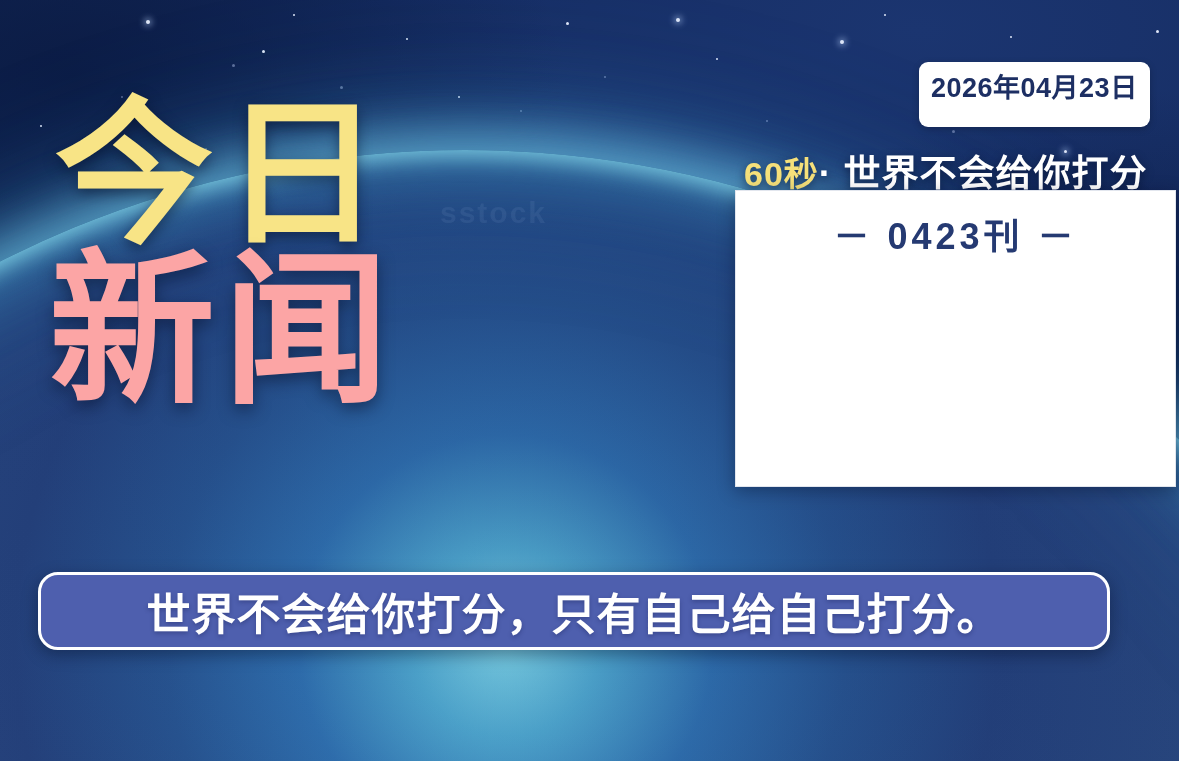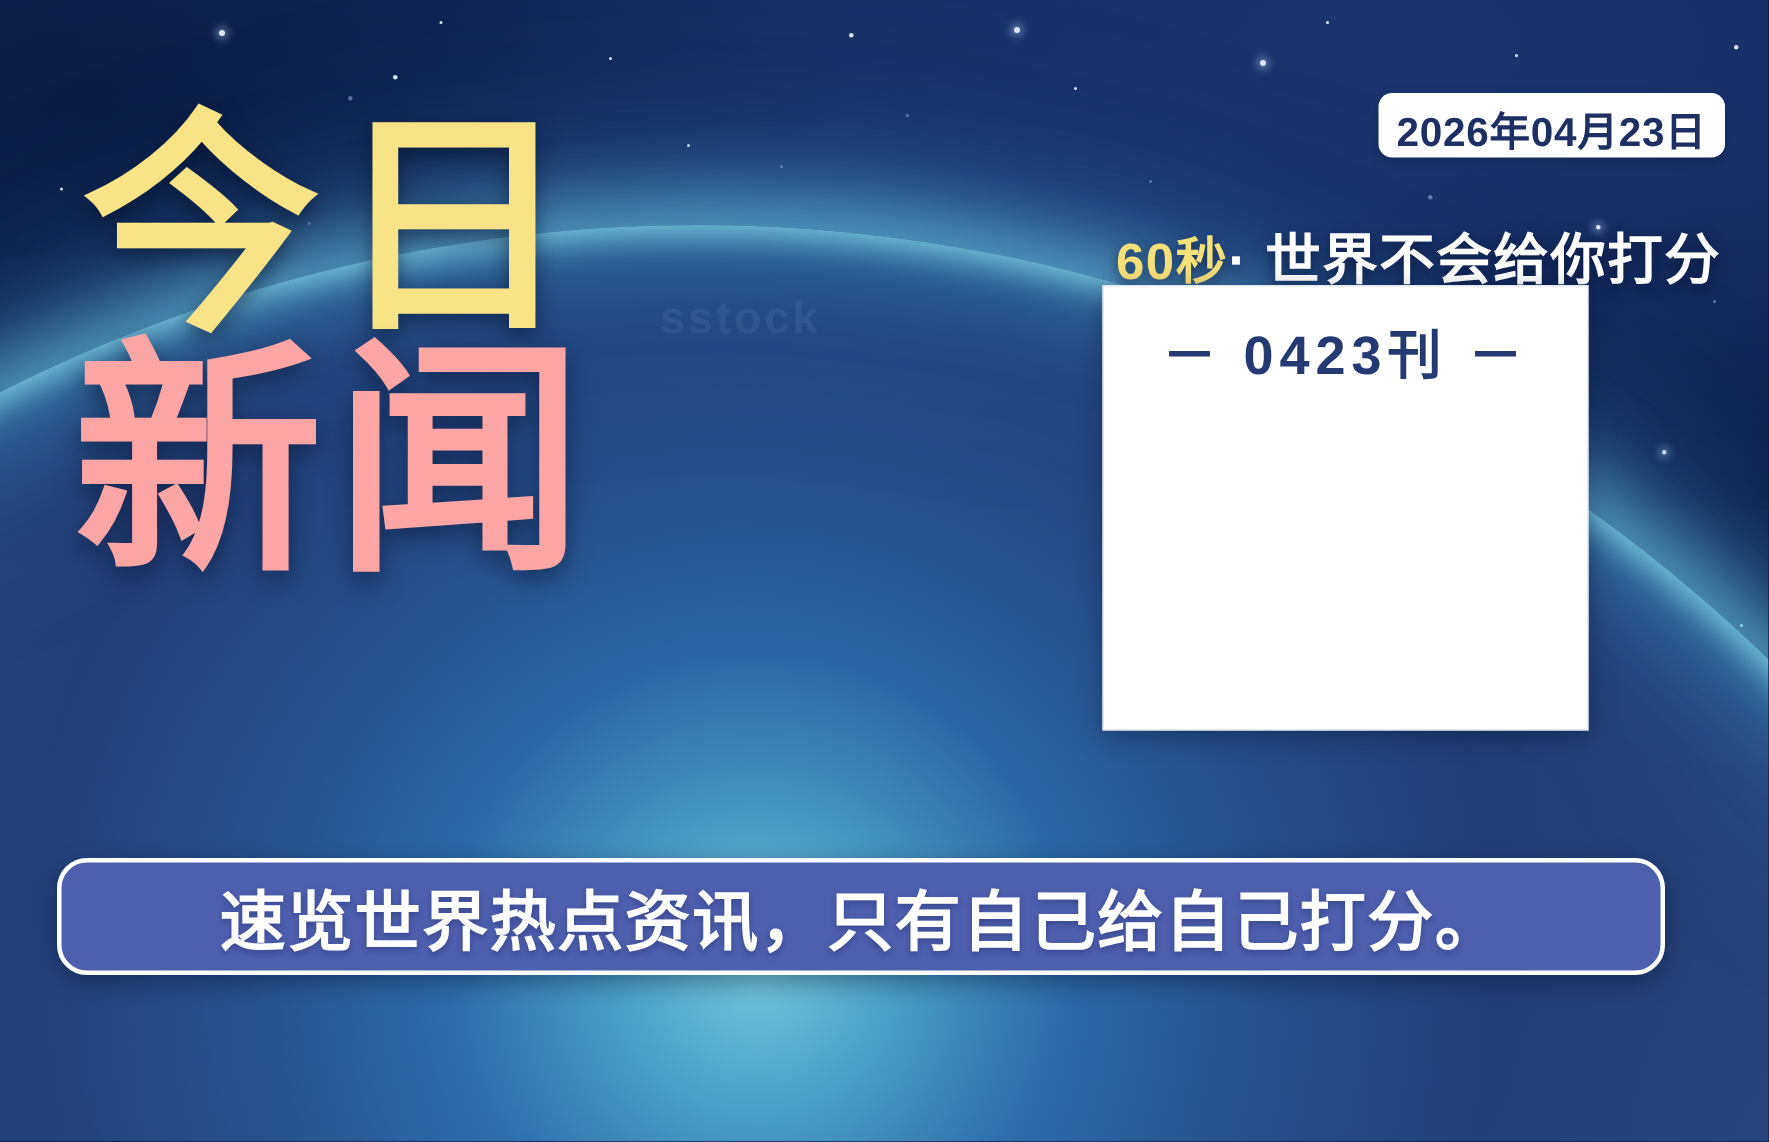--- a/index.html
+++ b/index.html
@@ -109,63 +109,63 @@
   }
   
   .watermark{
     position:absolute;left:440px;top:196px;
     font-size:30px;letter-spacing:2px;font-weight:700;
     color:rgba(160,185,230,.10);
   }
 
   
   .headline{
-    position:absolute;left:55px;top:92px;
+    position:absolute;left:55px;top:102px;
     line-height:.92;
-    font-family:Liberation Mono, monospace;
+    font-family:Liberation Sans, sans-serif;
   }
   .headline .l1{
     display:block;
     font-size:158px;font-weight:700;letter-spacing:10px;
     color:#f8e486;
     text-shadow:0 5px 14px rgba(5,14,40,.55);
   }
   .headline .l2{
     display:block;
     margin-top:8px;margin-left:-6px;
     font-size:166px;font-weight:700;letter-spacing:8px;
     color:#fca5a5;
     text-shadow:0 6px 16px rgba(5,14,40,.5);
   }
 
   
   .date-pill{
     position:absolute;left:919px;top:62px;
-    padding:4px 12px 0;
+    padding:4px 12px 22px;
     background:#ffffff;border-radius:9px;
     color:#1d2f63;
     font-size:27px;font-weight:700;letter-spacing:.5px;
     white-space:nowrap;
     box-shadow:0 2px 7px rgba(0,0,0,.22);
   }
 
   
   .tagline{
     position:absolute;left:744px;top:143px;
     white-space:nowrap;
     font-size:37px;font-weight:700;letter-spacing:1px;
     text-shadow:0 3px 9px rgba(5,14,40,.6);
   }
   .tagline .sec{color:#f5e07a;font-size:34px;}
   .tagline .rest{color:#ffffff;}
 
   
   .card{
     position:absolute;left:735px;top:190px;
-    width:324px;height:297px;
+    width:441px;height:297px;
     background:#ffffff;
     border:1px solid #e2e6ee;
     box-shadow:0 4px 16px rgba(3,10,32,.35);
     display:flex;flex-direction:column;
     align-items:center;justify-content:flex-start;
     padding-top:10px;box-sizing:border-box;
     color:#253a72;
   }
   .card .issue{
     font-size:36px;font-weight:700;letter-spacing:4px;
@@ -286,16 +286,16 @@
 
   <div class="tagline">
     <span class="sec">60秒</span><span class="rest">· 世界不会给你打分</span>
   </div>
 
   <div class="card">
     <div class="issue">－ 0423刊 －</div>
   </div>
 
   <div class="quote">
-    <span>速览世界热点资讯，只有自己给自己打分。</span>
+    <span>世界不会给你打分，只有自己给自己打分。</span>
   </div>
 
 </div>
 
 </body></html>

